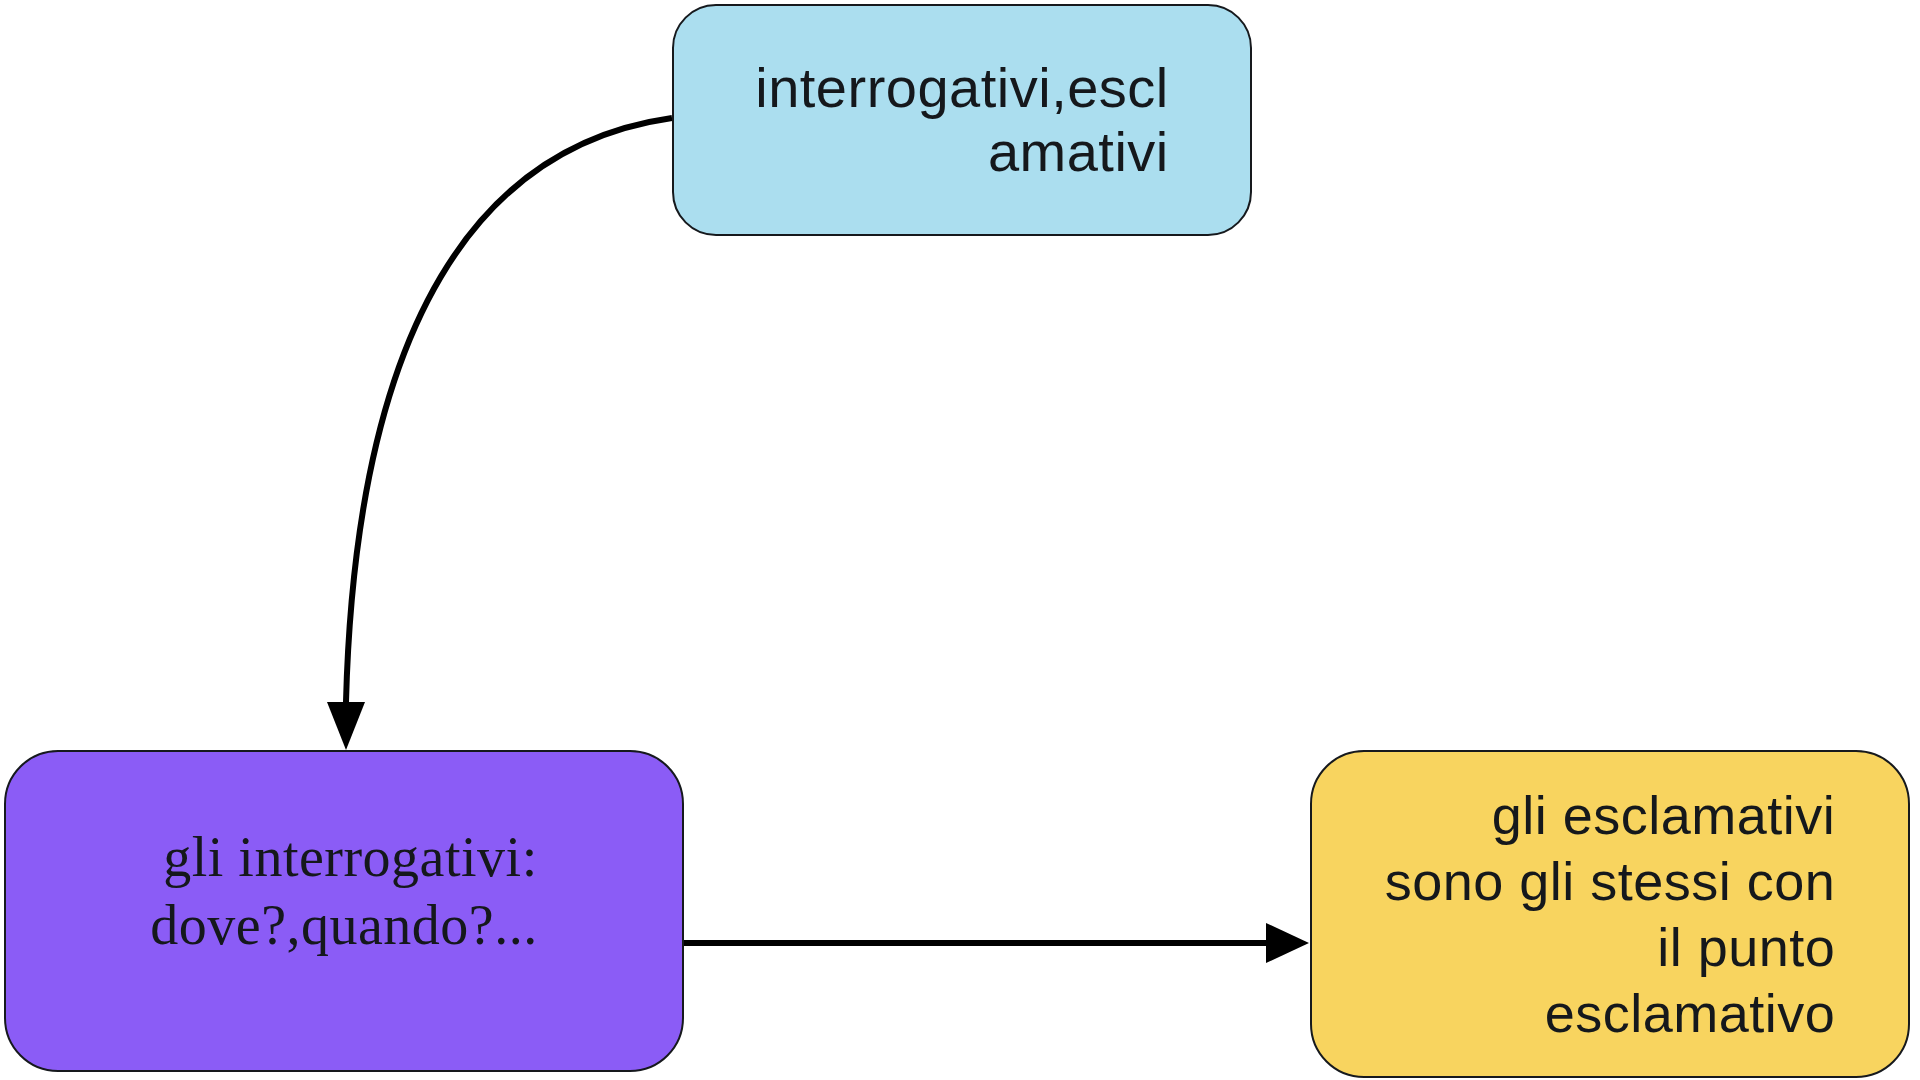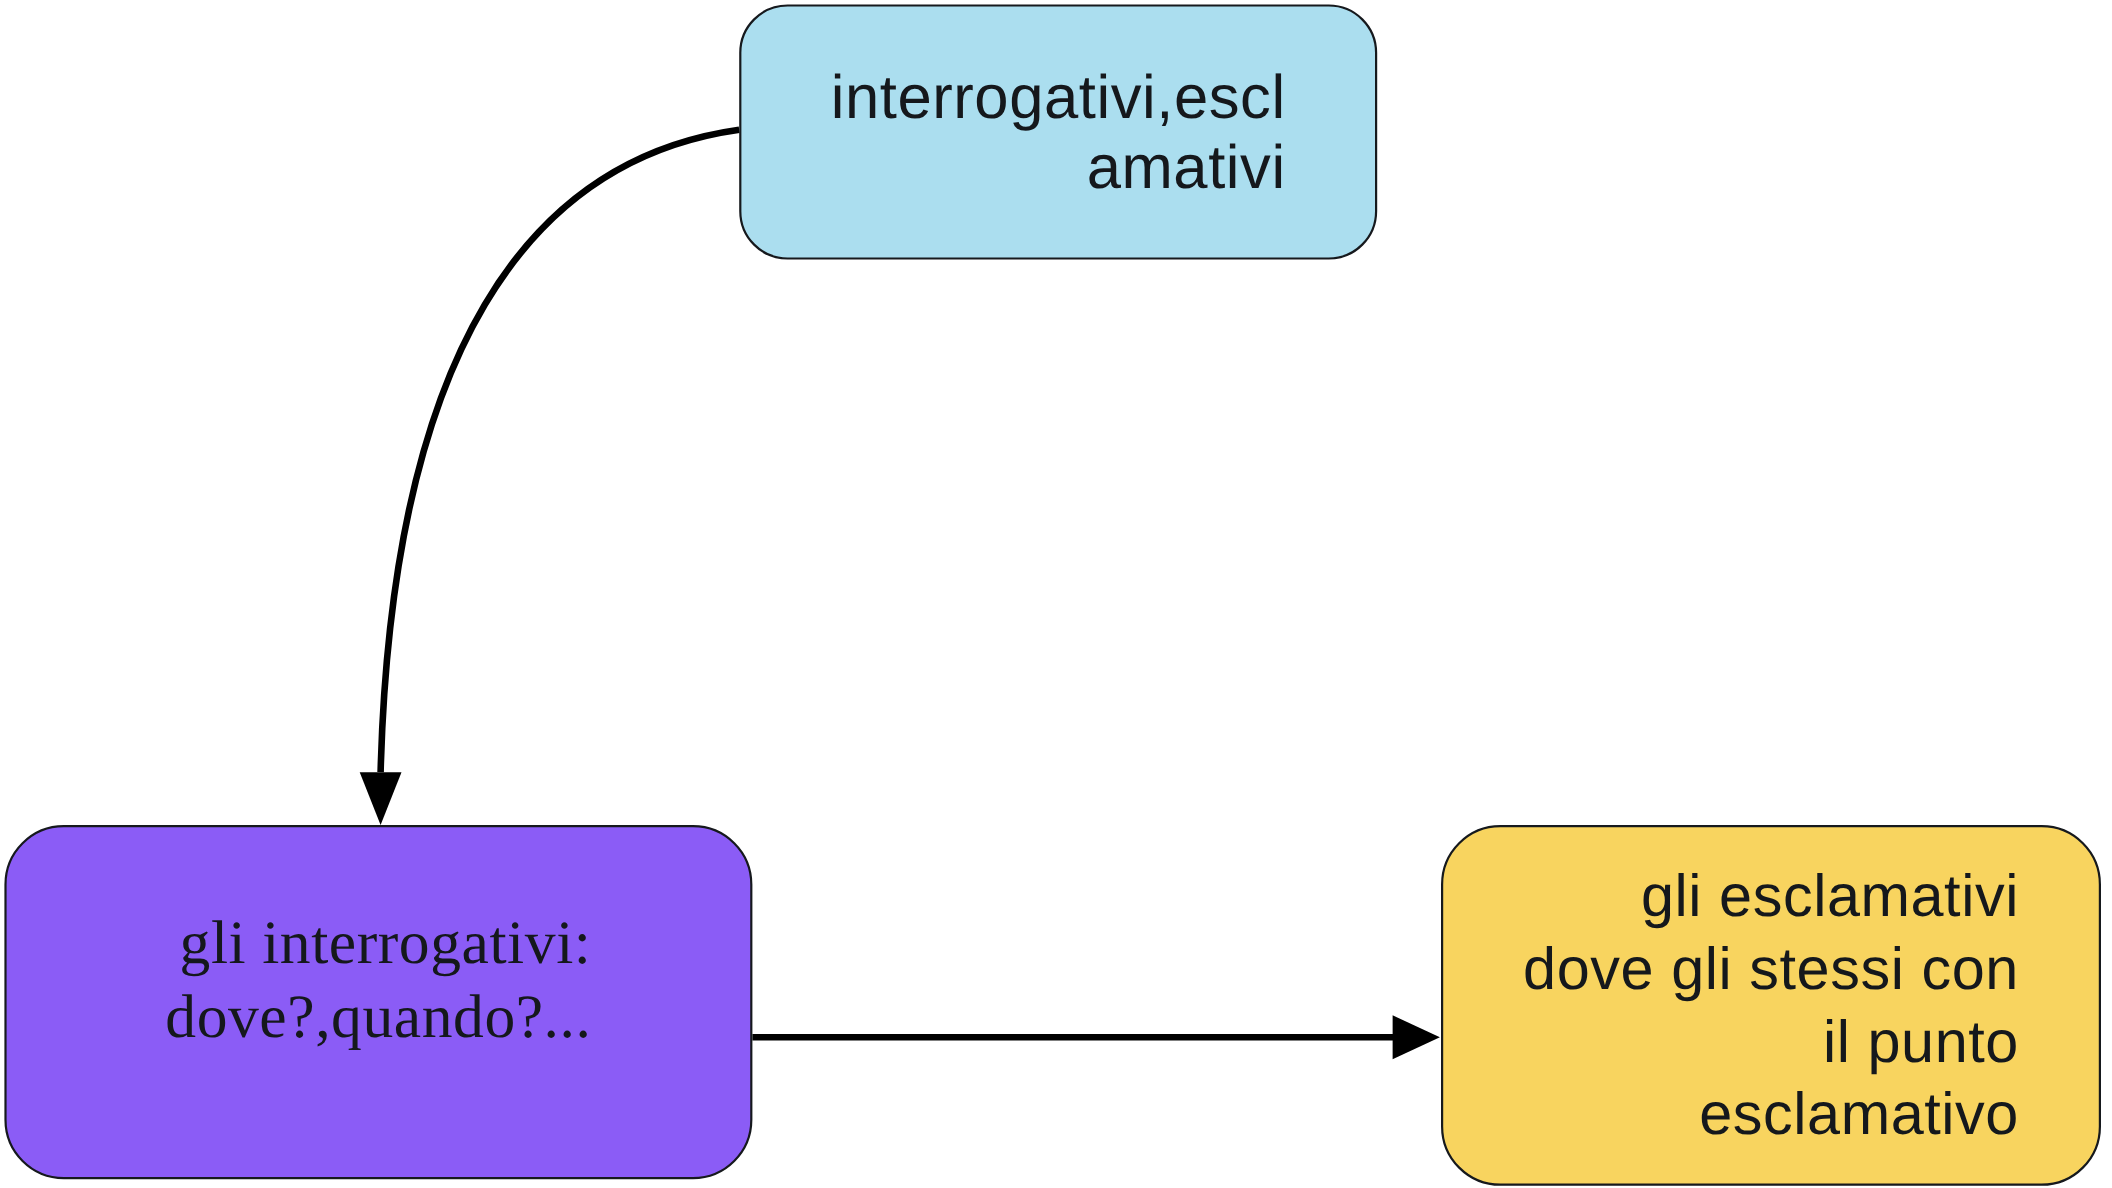--- a/index.html
+++ b/index.html
@@ -98,18 +98,18 @@
 amativi</span>
   </div>
 
   <div class="node node-interrogativi" style="background-color: #8b5cf6; border-color: rgb(22, 25, 29); color: rgb(21, 24, 28); font-family: Liberation Serif, serif;">
     <span class="label">gli interrogativi:
 dove?,quando?...</span>
   </div>
 
   <div class="node node-esclamativi" style="background-color: rgb(248, 212, 95); border-color: rgb(22, 25, 29); color: rgb(21, 24, 28);">
     <span class="label">gli esclamativi
-dove gli stessi con
+sono gli stessi con
 il punto
 esclamativo</span>
   </div>
 
 </div>
 
 </body></html>

